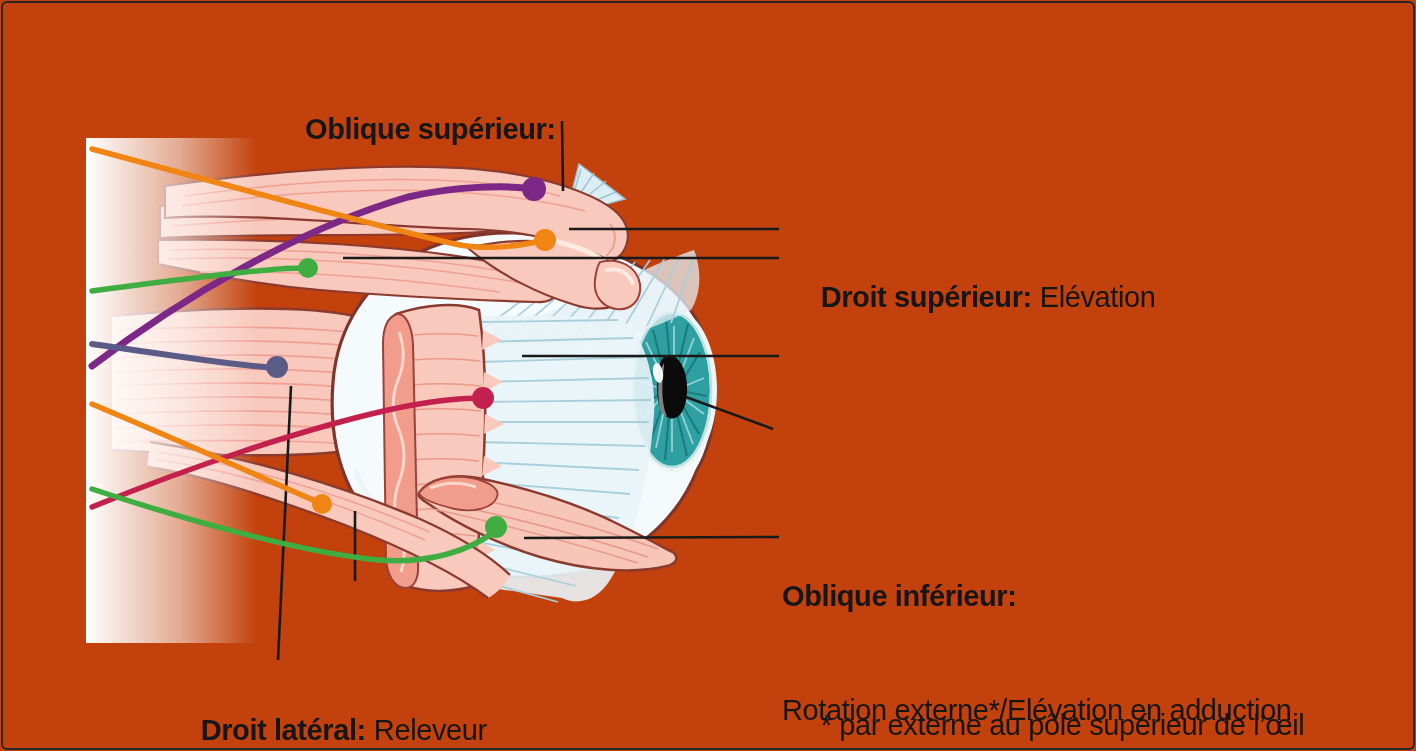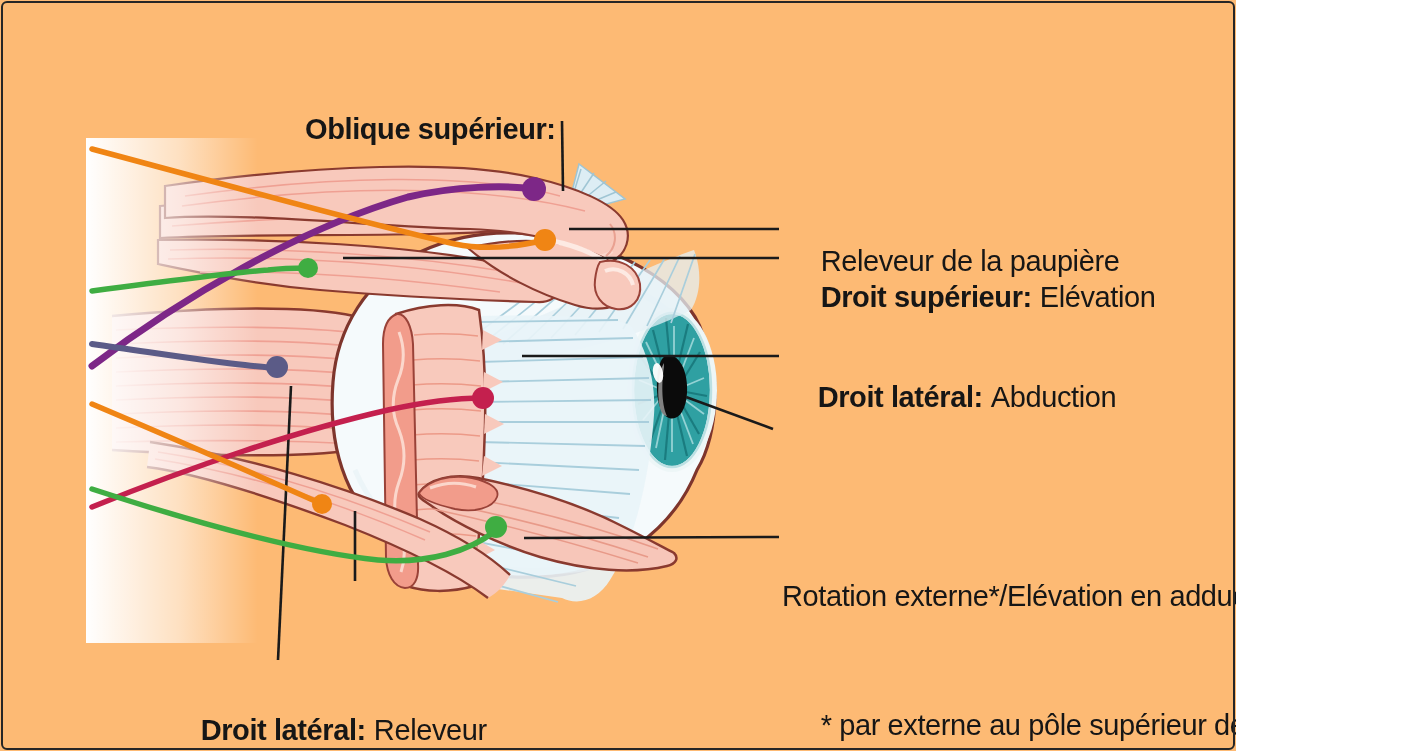--- a/index.html
+++ b/index.html
@@ -1,17 +1,17 @@
 <!DOCTYPE html>
 <html><head>
 <meta charset="utf-8">
 <style>
   html,body { margin:0; padding:0; background:#ffffff; }
   .stage {
-    position:relative; width:1236px; height:751px; background:#fdba74;
+    position:relative; width:1416px; height:751px; background:#c2410c;
     overflow:hidden; font-family:"Liberation Sans", sans-serif;
   }
   .frame {
     position:absolute; inset:1px; border:2px solid #262626; border-radius:6px;
     pointer-events:none; z-index:6;
   }
   svg.art { position:absolute; left:0; top:0; z-index:1; }
   .lbl {
     position:absolute; font-size:29px; color:#161616; white-space:pre;
     line-height:38px; z-index:4; letter-spacing:-0.4px;
@@ -243,34 +243,29 @@
       <circle cx="483" cy="398" r="11" fill="#C4204E"></circle>
       <circle cx="322" cy="504" r="10" fill="#F08514"></circle>
       <circle cx="496" cy="527" r="11" fill="#3FAD42"></circle>
     </g>
   </svg>
 
   <div class="lbl" style="left:305px; top:34px;">
     <div><b>Oblique supérieur:</b></div>
   </div>
 
-  <div class="lbl" style="left:790px; top:204px;">
-    <span>Releveur de la paupière</span>
-  </div>
 
   <div class="lbl" style="left:790px; top:240px;">
     <b>Droit supérieur:</b><span class="act">Elévation</span>
   </div>
 
-  <div class="lbl" style="left:787px; top:340px;">
-    <b>Droit latéral:</b><span class="act">Abduction</span>
-  </div>
 
 
   <div class="lbl" style="left:782px; top:501px;">
+    <div><b>Oblique inférieur:</b></div>
     <div><span>Rotation externe*/Elévation en adduction</span></div>
   </div>
 
 
   <div class="lbl" style="left:170px; top:673px;">
     <b>Droit latéral:</b><span class="act">Releveur</span>
   </div>
 
   <div class="lbl" style="left:790px; top:668px;">
     <span>* par externe au pôle supérieur de l’œil</span>

